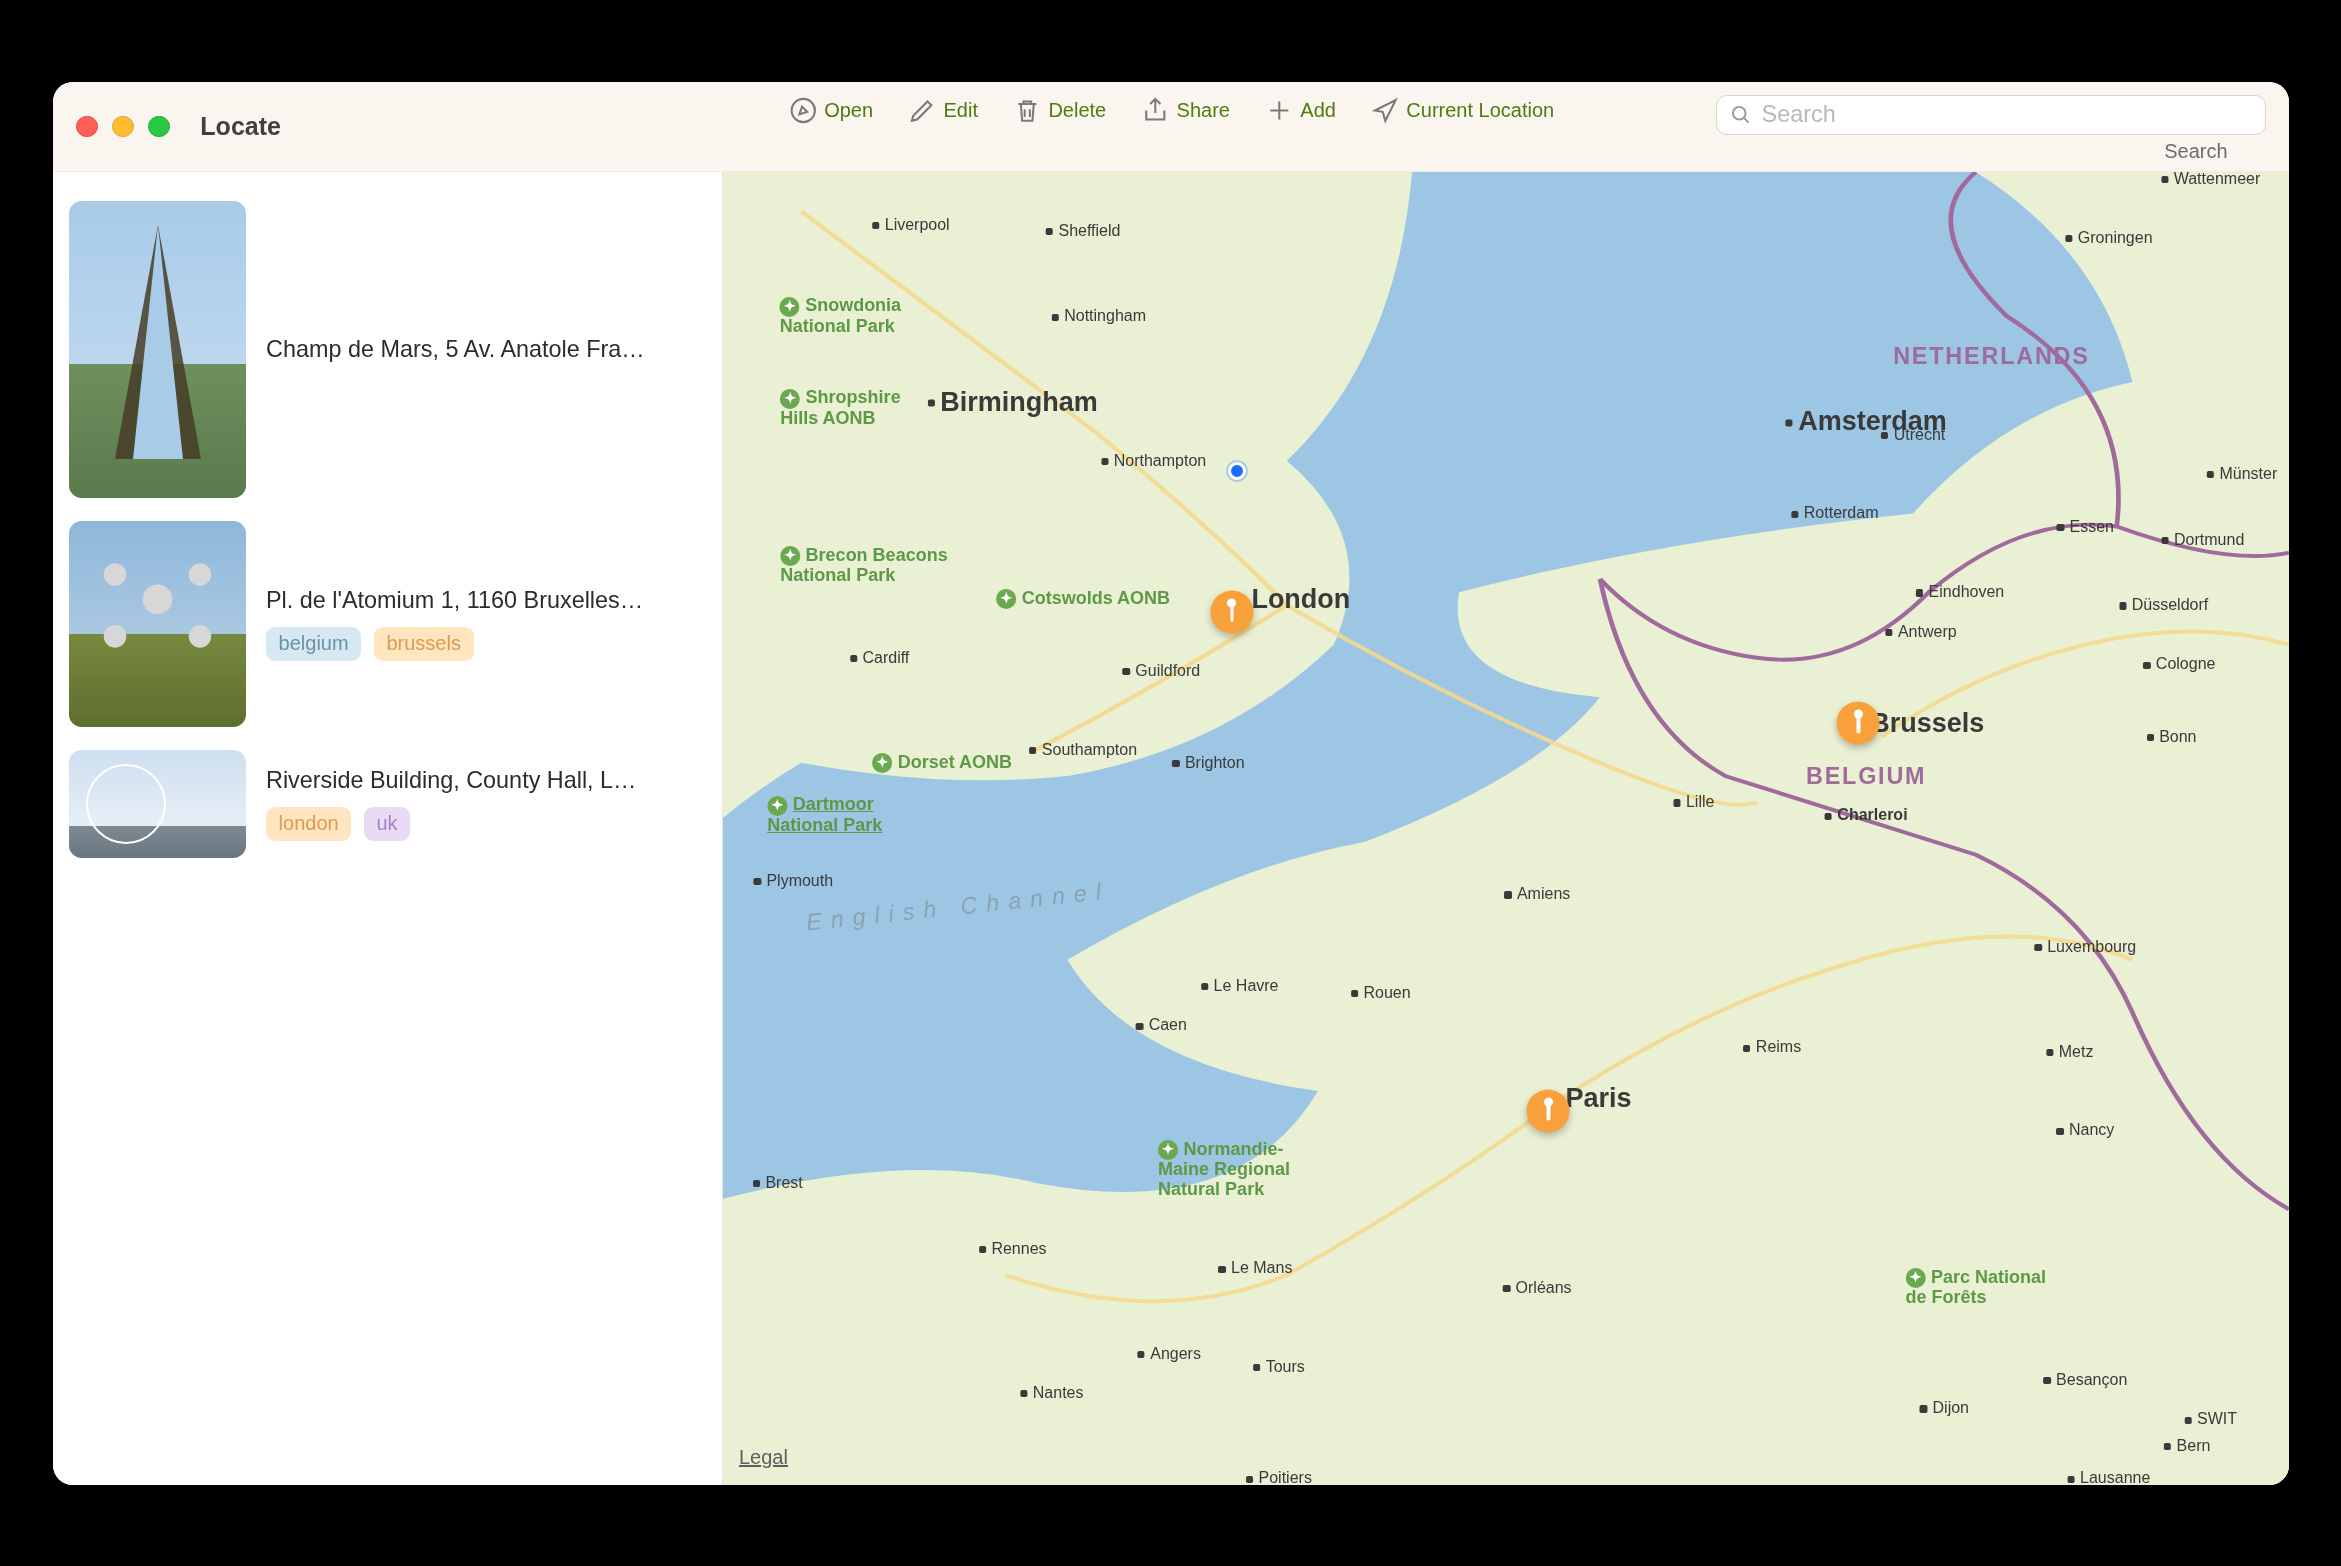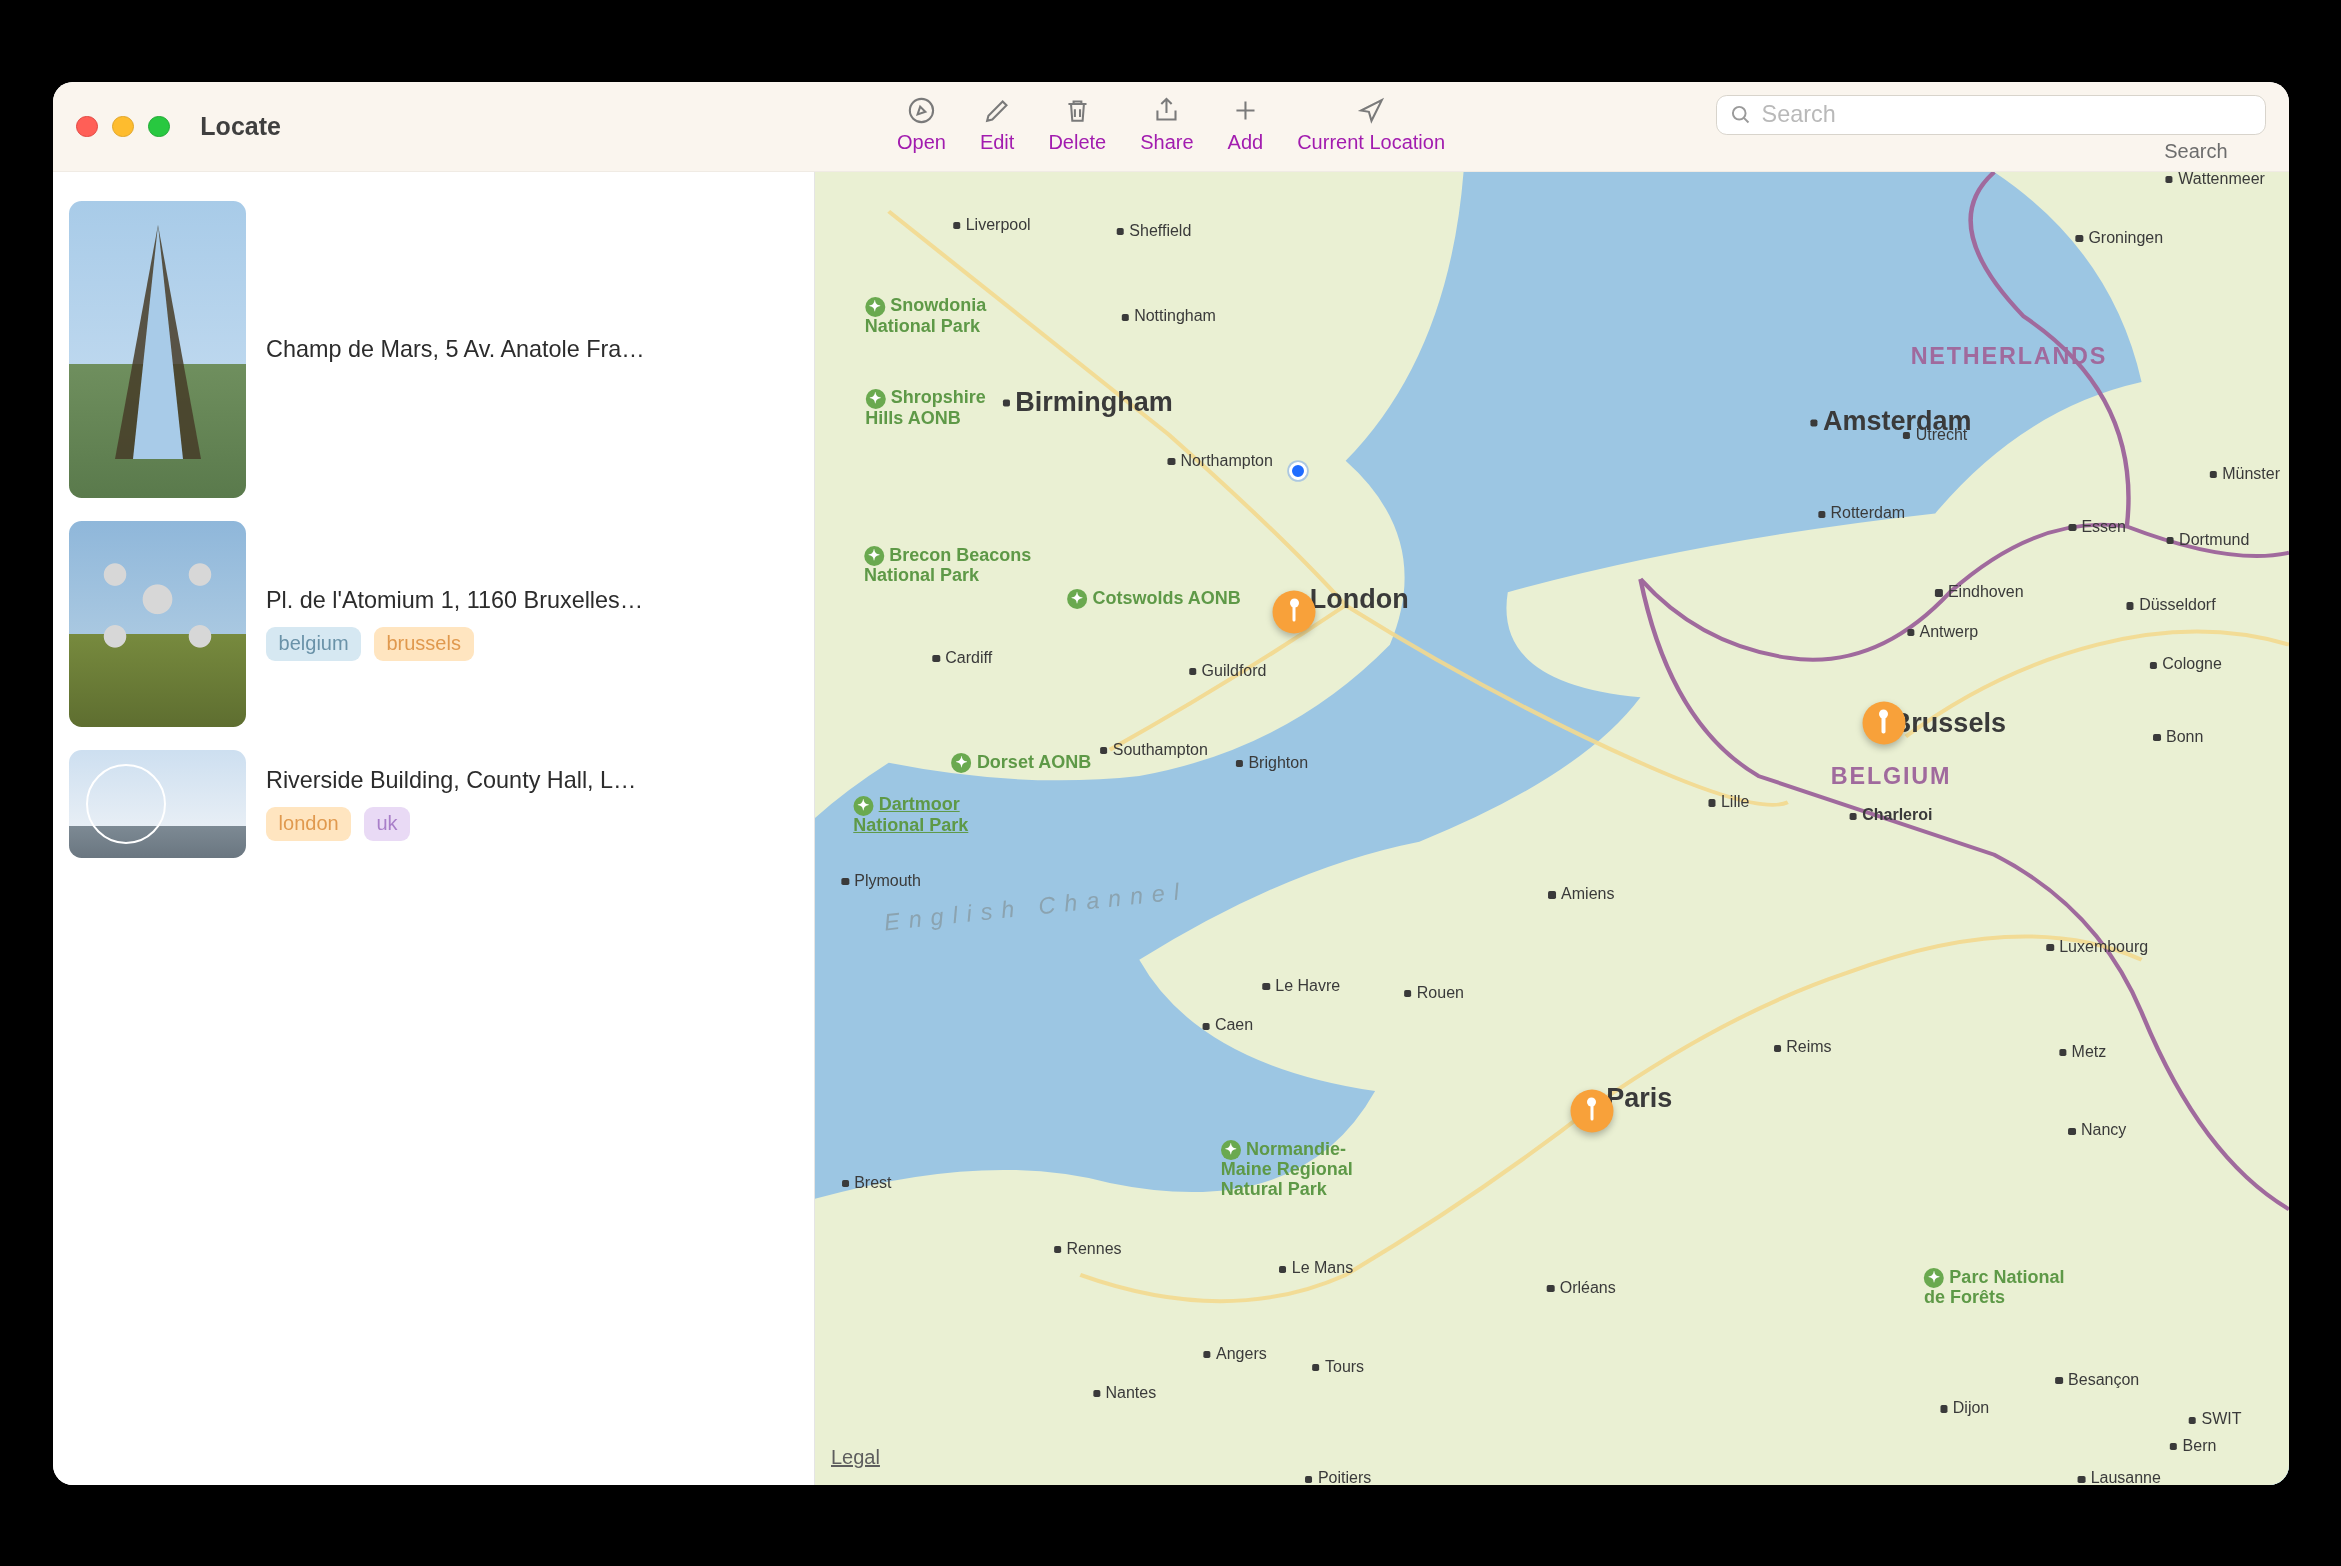--- a/index.html
+++ b/index.html
@@ -20,32 +20,32 @@
   .dot { width: 21.6px; height: 21.6px; border-radius: 50%; }
   .dot.red { background: #ff5f57; border:0.9px solid #e24640;}
   .dot.yellow { background: #febc2e; border:0.9px solid #e0a528;}
   .dot.green { background: #28c840; border:0.9px solid #1ea933;}
   .app-title { font-size: 25px; font-weight: 700; color: #3f3f3f; margin-left: 16px; }
   .toolbar-center {
     position: absolute; left: 50%; transform: translateX(-50%);
     display: flex; gap: 34px; align-items: flex-start;
     top: 12.6px;
   }
-  .tb-btn { display:flex; flex-direction:column; align-items:center; gap:5.4px; color:#a21caf; font-size:20px; cursor:default;}
+  .tb-btn { display:flex; flex-direction:row; align-items:center; gap:5.4px; color:#4d7c0f; font-size:20px; cursor:default;}
   .tb-btn svg { width:31px; height:31px; stroke:#7a7a7a; fill:none; stroke-width:1.6;}
   .toolbar-right { position:absolute; right:23.4px; top:12.6px; display:flex; flex-direction:column; align-items:flex-end; gap:5.4px;}
   .search-field {
     width: 550px; height: 40px; background:#fff; border:0.9px solid #d8d4cc; border-radius:10.8px;
     display:flex; align-items:center; padding:0 12.6px; gap:9px;
   }
   .search-field input { border:none; outline:none; font-size:23.4px; color:#333; flex:1; background:transparent;}
   .search-field input::placeholder { color:#b9b9b9; }
   .search-label { font-size:20px; color:#6d6d6d; margin-right: 38px; }
   .content { flex:1; display:flex; min-height:0; }
-  .sidebar { width: 762px; background:#fff; border-right:0.9px solid #e5e5e5; padding:21.6px 16px; overflow:auto;}
+  .sidebar { width: 670px; background:#fff; border-right:0.9px solid #e5e5e5; padding:21.6px 16px; overflow:auto;}
   .loc-row { display:flex; gap:20px; align-items:center; padding:7.2px 0 16px 0;}
   .thumb {
     width: 177px; height: 142px; border-radius:12.6px; flex-shrink:0;
     background:#cfd8dc; position:relative; overflow:hidden;
   }
   .thumb.eiffel { height: 297px; background:linear-gradient(to bottom,#a8cbe8 0%,#bcd7ee 55%,#6f8f5e 55%,#5a7a4c 100%);}
   .thumb.eiffel::before{
     content:""; position:absolute; left:50%; top:8%; transform:translateX(-50%);
     width:0; height:0; border-left:43px solid transparent; border-right:43px solid transparent;
     border-bottom:234px solid rgba(70,60,40,.85);

